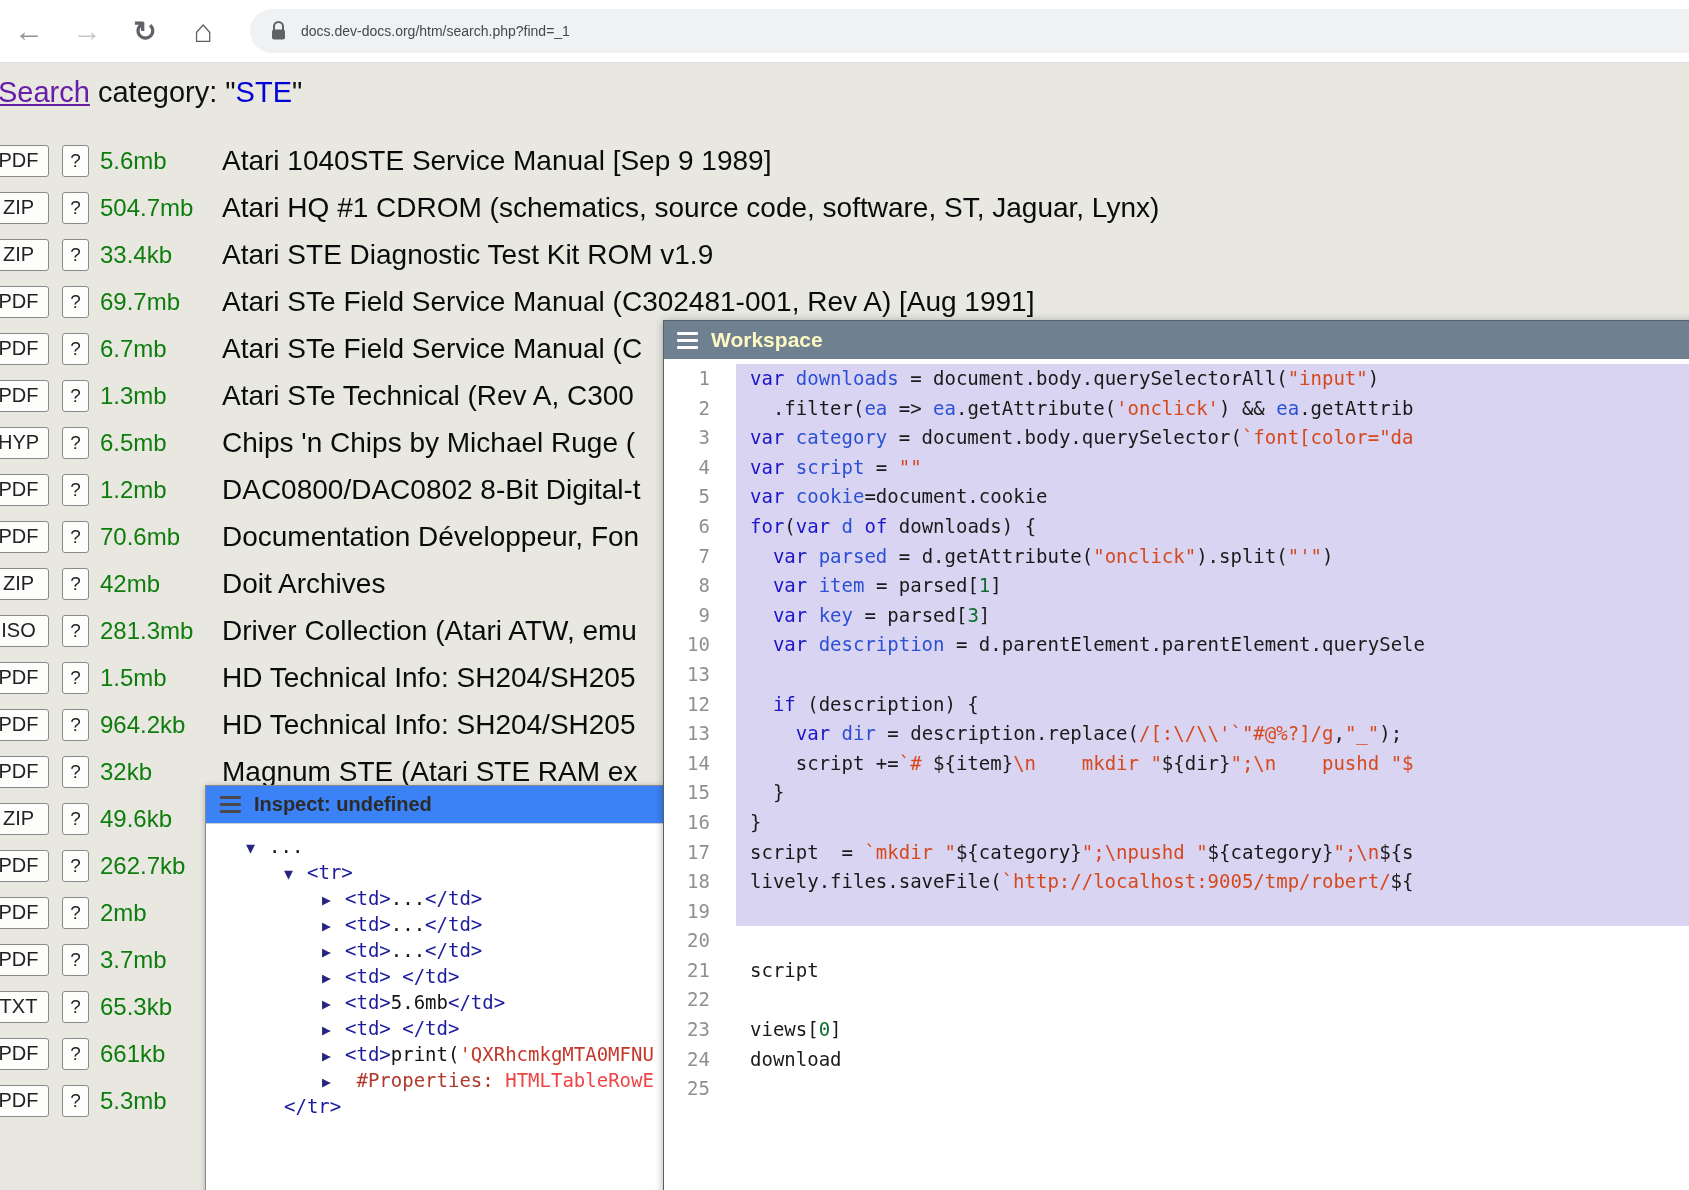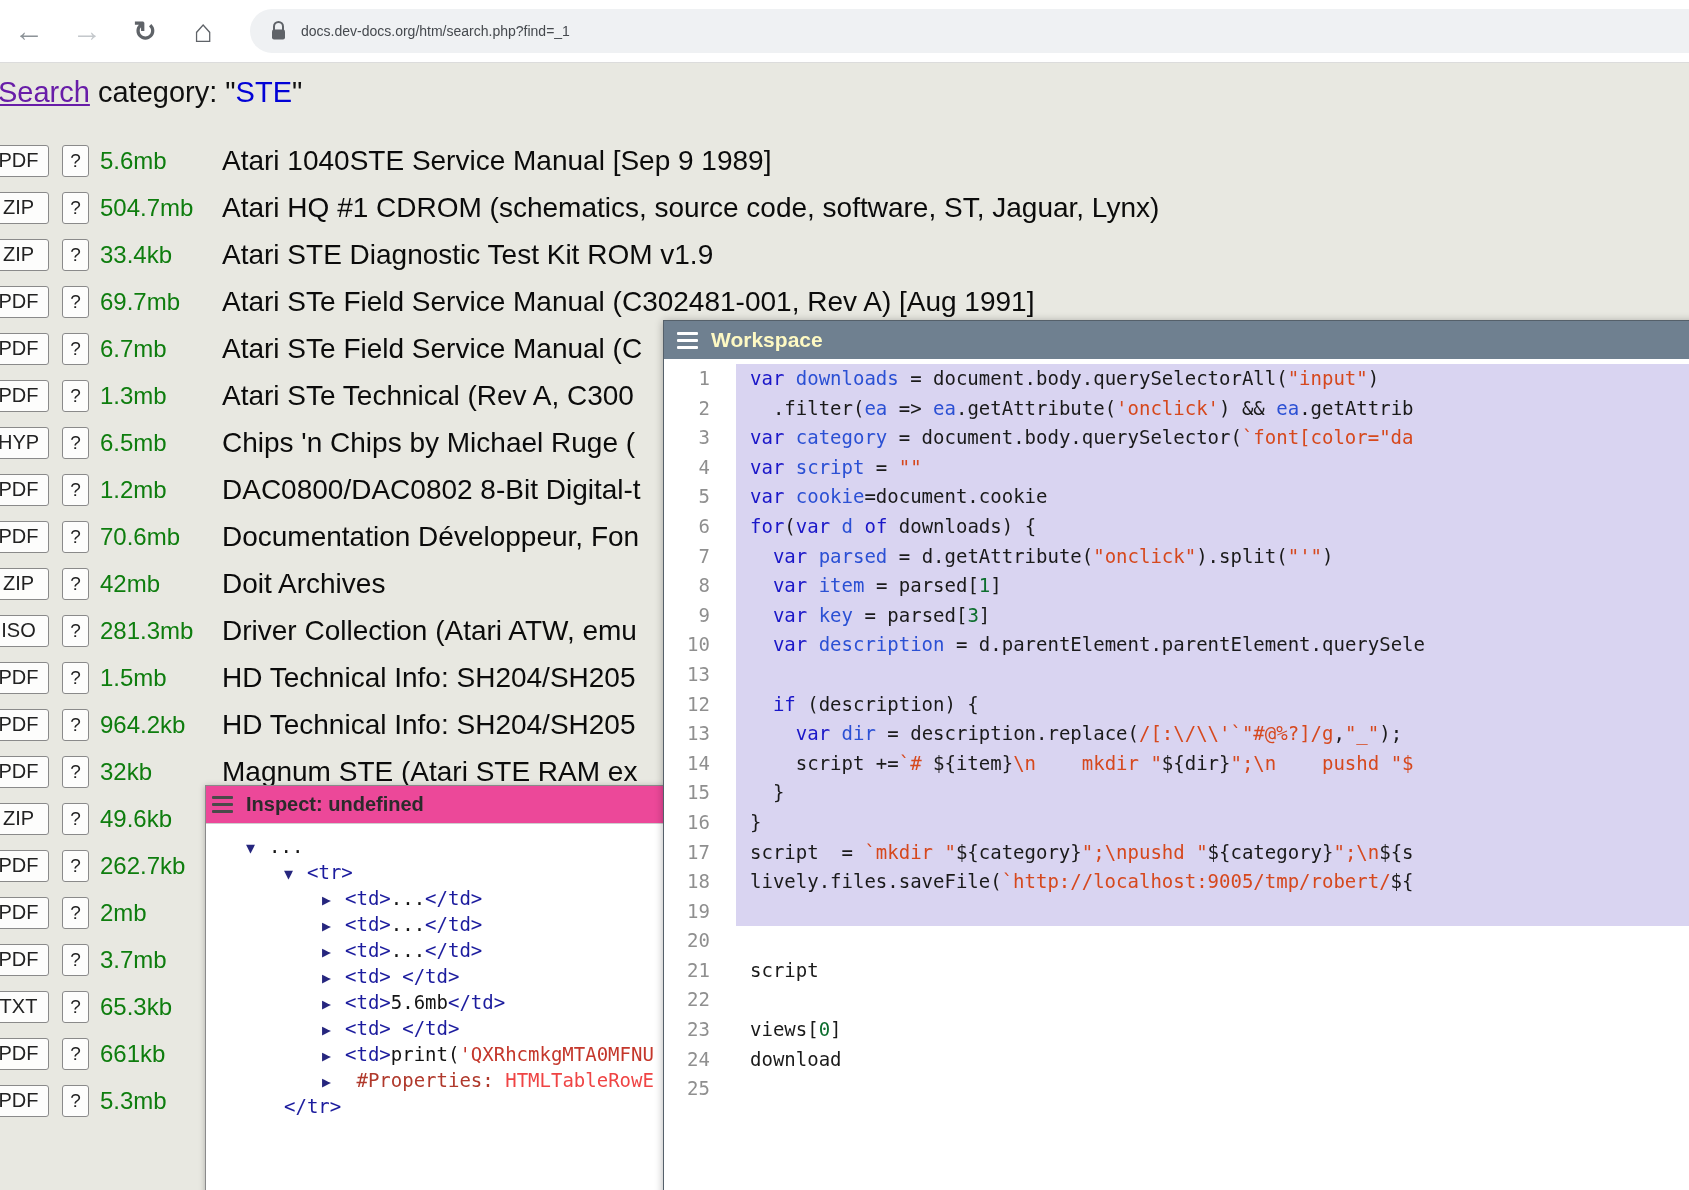--- a/index.html
+++ b/index.html
@@ -32,22 +32,22 @@
         display:flex;align-items:center;justify-content:center;box-sizing:border-box;
         color:#222;cursor:pointer;}
   .ftype{margin-left:-12px;width:61px;font-size:20px;}
   .fhelp{margin-left:13px;width:27px;font-size:19px;}
   .fsize{margin-left:11px;width:122px;font-size:24px;color:#0e7d0e;flex:none;}
   .ftitle{font-size:28px;color:#0b0b0b;white-space:nowrap;}
 
   
   .inspect{position:absolute;left:205px;top:785px;width:582px;height:430px;background:#fff;
            border:1px solid #8a8a8a;z-index:20;box-shadow:0 1px 6px rgba(0,0,0,.25);}
-  .in-titlebar{height:37px;background:#ec4899;border-bottom:1px solid #cfcfcf;
-               display:flex;align-items:center;padding-left:6px;cursor:move;}
+  .in-titlebar{height:37px;background:#3b82f6;border-bottom:1px solid #cfcfcf;
+               display:flex;align-items:center;padding-left:14px;cursor:move;}
   .burger{display:flex;flex-direction:column;gap:4px;width:21px;cursor:pointer;flex:none;}
   .burger i{display:block;height:3px;border-radius:1px;}
   .in-burger i{background:#4a4a4a;}
   .in-title{font-weight:bold;font-size:20px;color:#2b2b2b;margin-left:13px;white-space:nowrap;}
   .tree{padding:9px 0 0 40px;font-family:"DejaVu Sans Mono",monospace;font-size:19px;}
   .tl{height:26px;line-height:26px;white-space:pre;}
   .ar{display:inline-block;width:23px;color:#26267e;font-size:15px;cursor:pointer;}
   .nd-tg{color:#1c1c9e;}
   .nd-tx{color:#141414;}
   .nd-st{color:#c4372b;}

